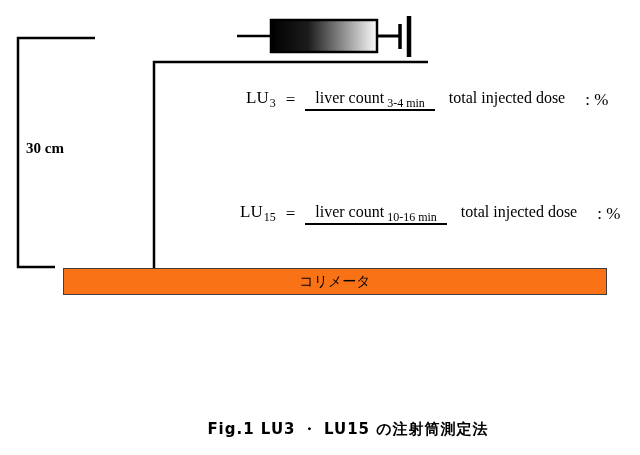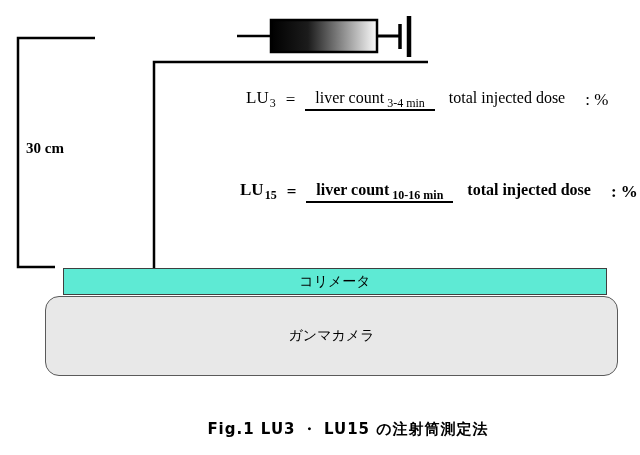--- a/index.html
+++ b/index.html
@@ -31,21 +31,21 @@
     font-size: 17px; white-space: nowrap;
   }
   .formula sub { font-size: 12px; margin-left: 1px; }
   .frac { display: inline-block; text-align: center; font-size: 16px; }
   .frac .num { padding: 0 10px 3px; border-bottom: 2px solid #000; }
   .frac .den { padding: 3px 10px 0; }
   .frac sub { font-size: 12px; margin-left: 3px; }
   .collimator {
     position: absolute; left: 63px; top: 268px;
     width: 544px; height: 27px;
-    background: #5eead4;
+    background: #f97316;
     border: 1px solid #3f3f3f;
     display: flex; align-items: center; justify-content: center;
     font-family: "DejaVu Sans", sans-serif;
     font-size: 14px;
   }
   .camera {
     position: absolute; left: 45px; top: 296px;
     width: 573px; height: 80px;
     background: #e8e8e8;
     border: 1px solid #5a5a5a;
@@ -75,37 +75,34 @@
   <div class="formula" style="left:246px; top:88px;">
     <span class="lhs"><span>LU</span><sub>3</sub></span>
     <span>=</span>
     <span class="frac">
       <span class="num"><span>liver count</span><sub>3-4 min</sub></span>
       <span class="den">total injected dose</span>
     </span>
     <span>: %</span>
   </div>
 
-  <div class="formula" style="left:240px; top:180px;font-weight:bold;">
+  <div class="formula" style="left:240px; top:202px;">
     <span class="lhs"><span>LU</span><sub>15</sub></span>
     <span>=</span>
     <span class="frac">
       <span class="num"><span>liver count</span><sub>10-16 min</sub></span>
       <span class="den">total injected dose</span>
     </span>
     <span>: %</span>
   </div>
 
   <div class="collimator">
     <span>コリメータ</span>
   </div>
 
-  <div class="camera">
-    <span>ガンマカメラ</span>
-  </div>
 
   <div class="caption">Fig.1  LU3 ・ LU15 の注射筒測定法</div>
 
   <svg class="svg-layer" viewBox="0 0 640 455" xmlns="http://www.w3.org/2000/svg">
     <defs>
       <linearGradient id="syr-grad" x1="0" y1="0" x2="1" y2="0">
         <stop offset="0" stop-color="#000000"></stop>
         <stop offset="0.35" stop-color="#1c1c1c"></stop>
         <stop offset="1" stop-color="#fbfbfb"></stop>
       </linearGradient>

